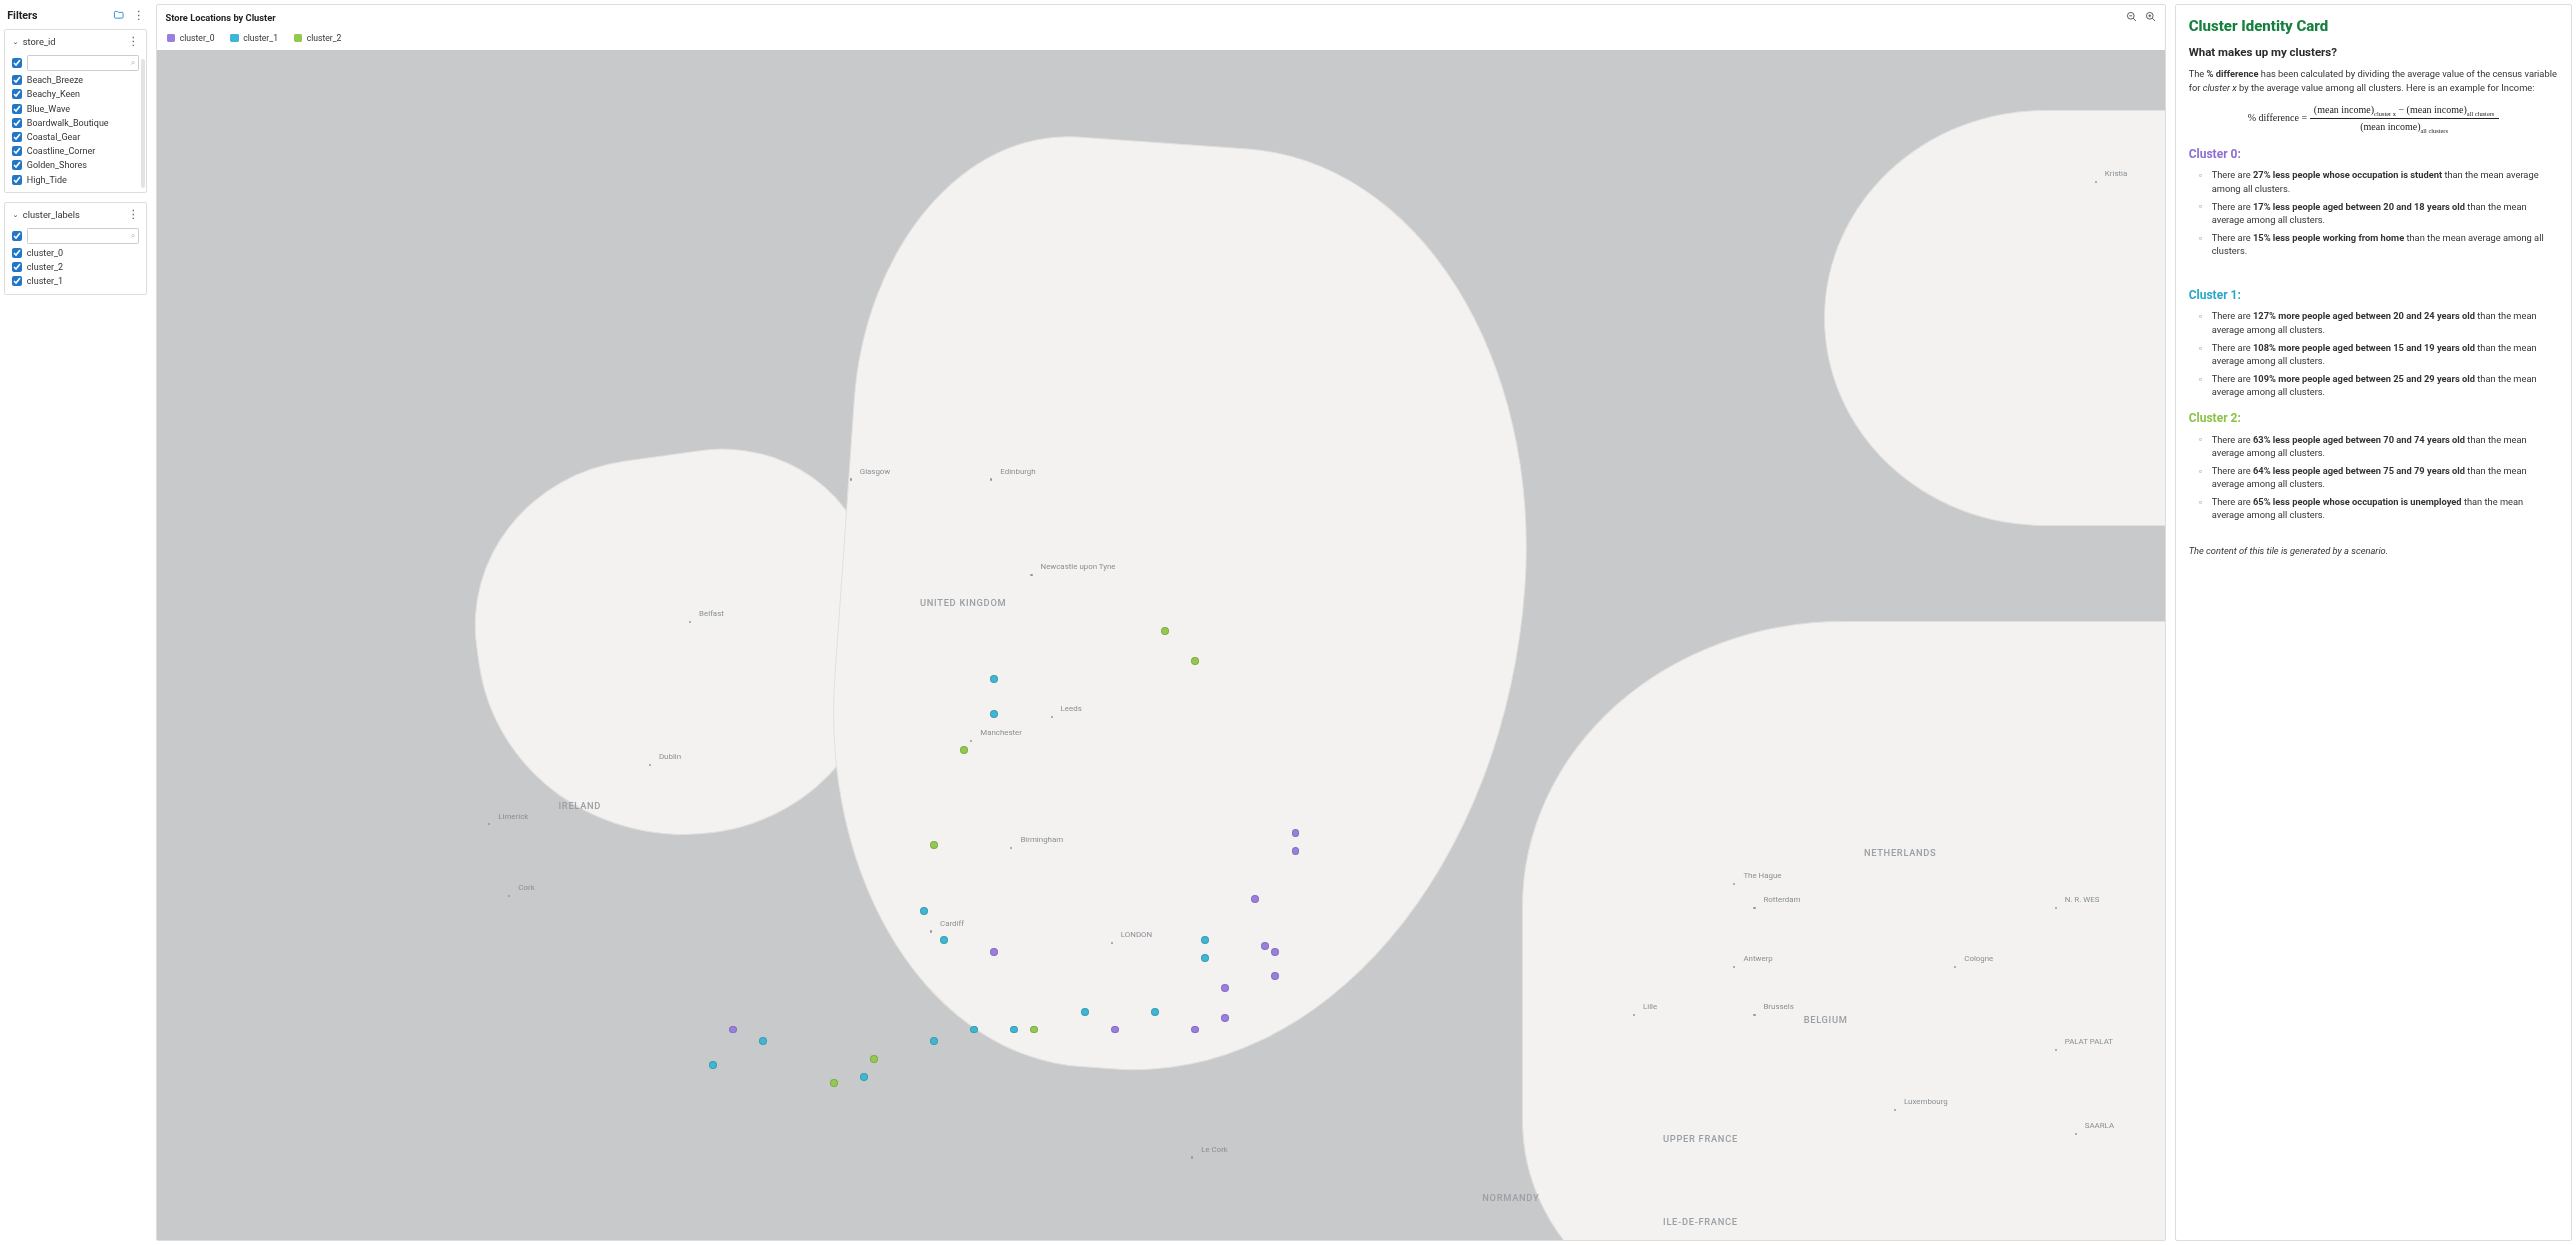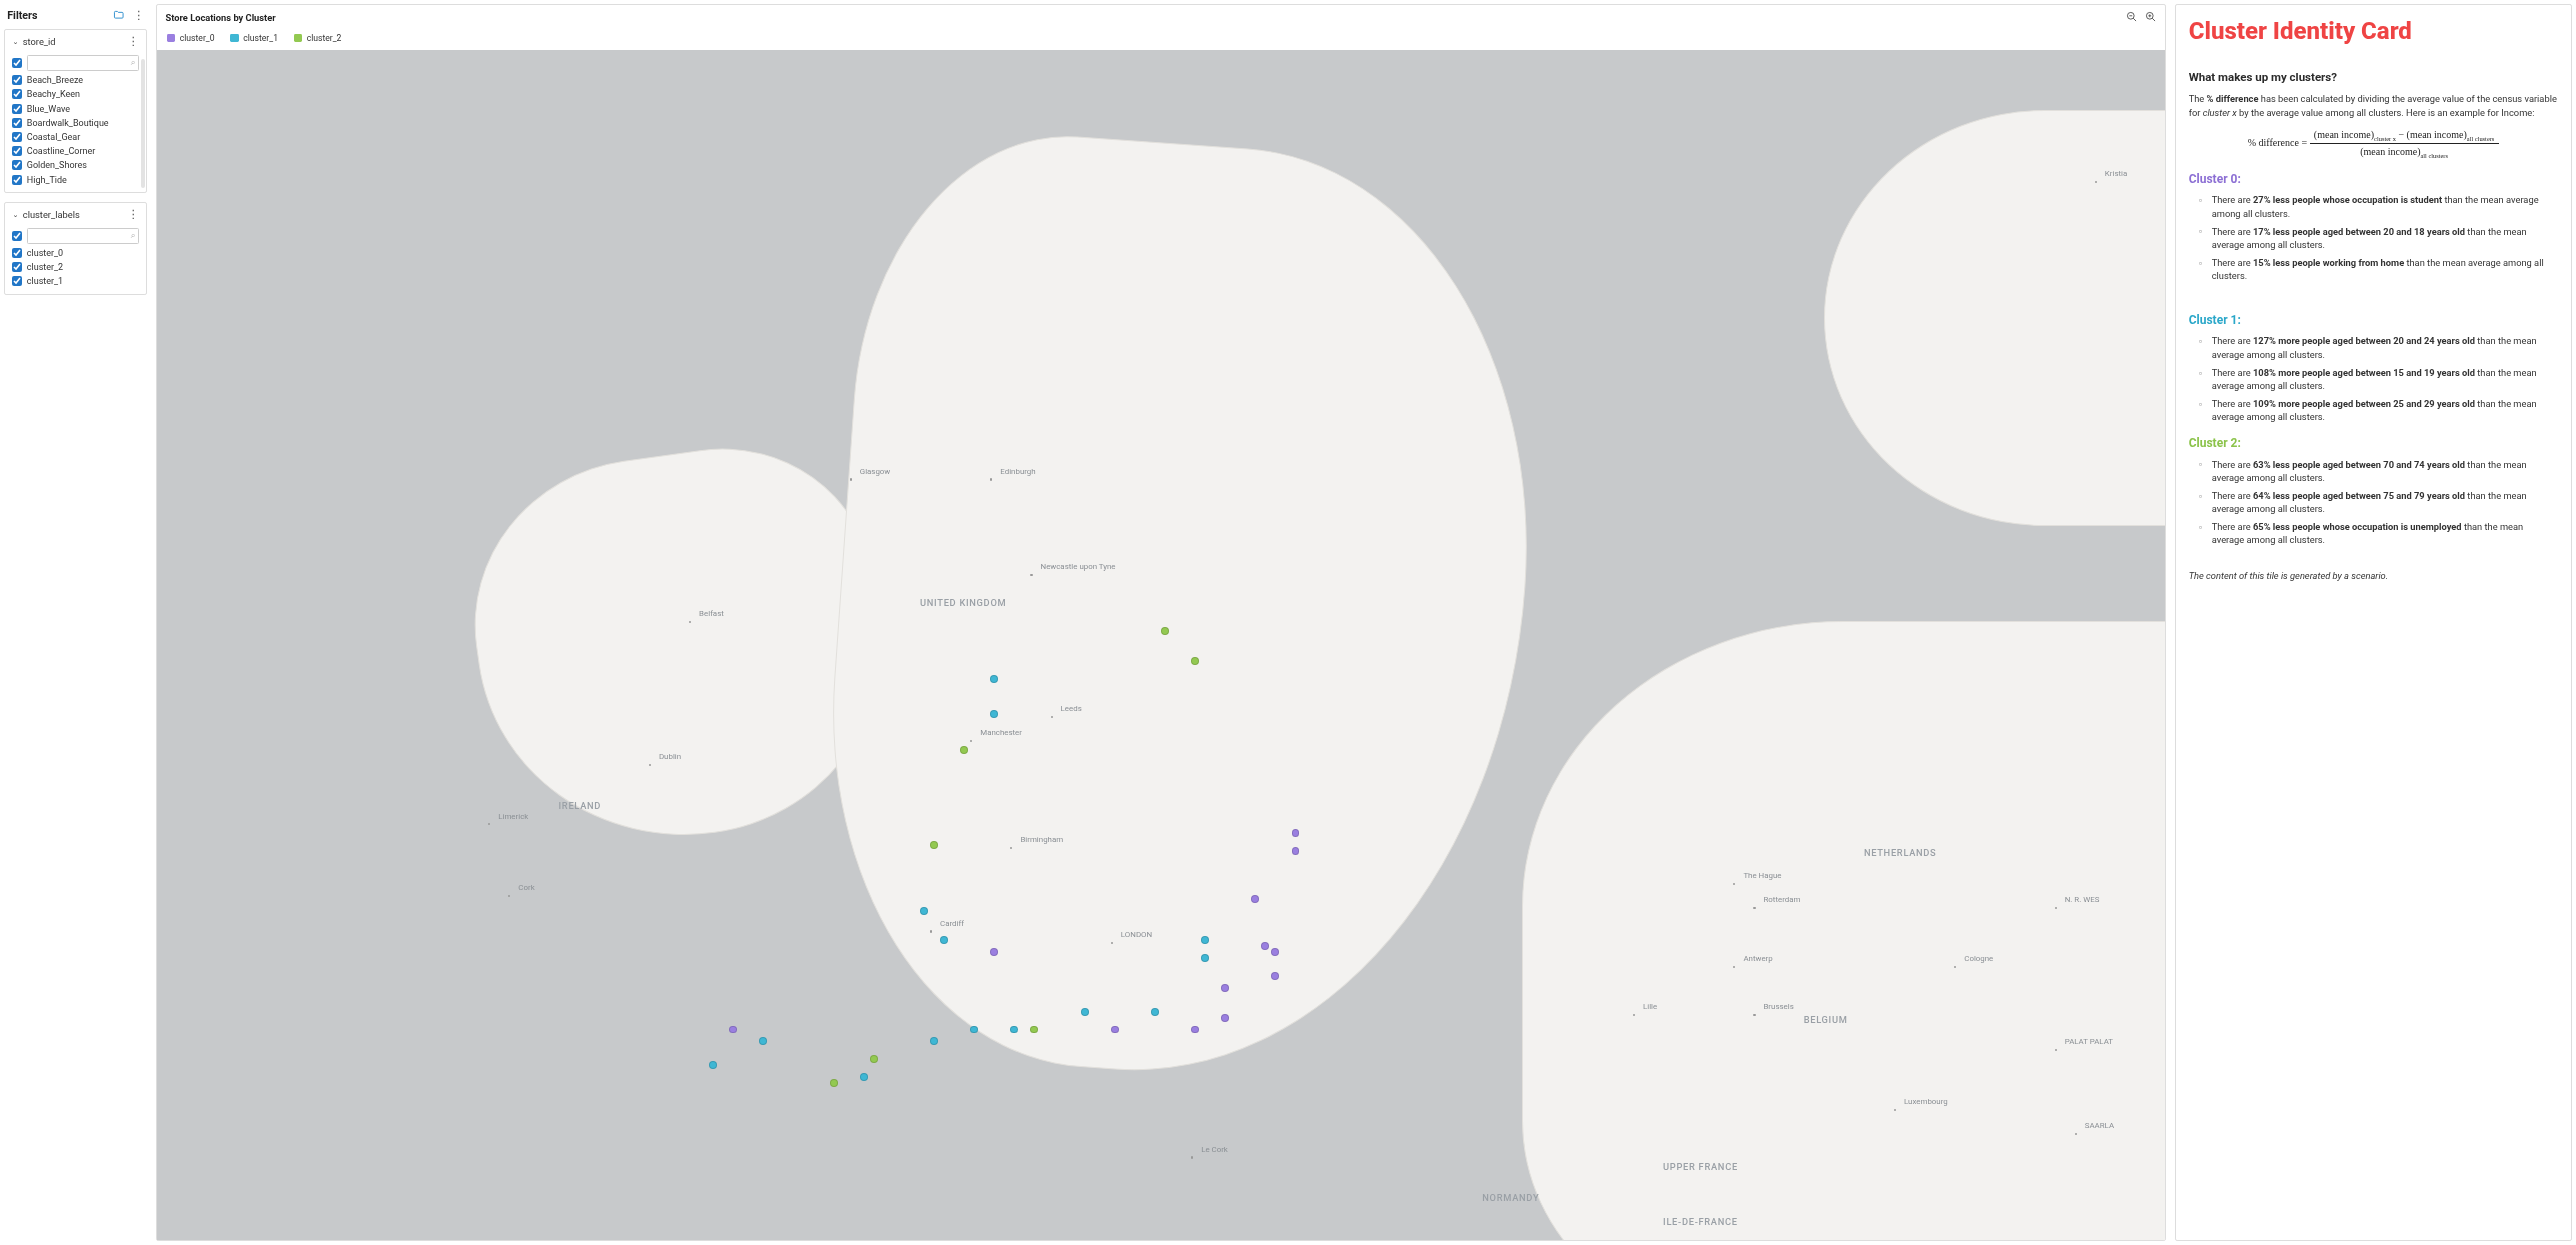--- a/index.html
+++ b/index.html
@@ -44,21 +44,21 @@
 .land-gb { left: 34%; top: 8%; width: 34%; height: 78%; border-radius: 30% 45% 55% 40%; transform: rotate(4deg); }
 .land-eu { right: -8%; top: 48%; width: 40%; height: 60%; border-radius: 40% 0 0 30%; }
 .land-eu2 { right: -5%; top: 5%; width: 22%; height: 35%; border-radius: 50% 0 0 50%; }
 .map-label { position: absolute; color: #8a8f94; font-size: 7.9px; white-space: nowrap; pointer-events: none; }
 .map-label.big { font-size: 9.3px; letter-spacing: 0.7px; color: #9aa0a6; font-weight: 500; }
 .city-dot { position: absolute; width: 2.1px; height: 2.1px; background: #999; border-radius: 50%; }
 .store-dot { position: absolute; width: 7.9px; height: 7.9px; border-radius: 50%; border: 0.7px solid rgba(0,0,0,0.15); cursor: pointer; }
 
 
 .identity-panel { width: 397px; flex-shrink: 0; border: 0.7px solid #ddd; border-radius: 2.1px; padding: 11.5px 13px; overflow-y: auto; background: #fff; }
-.identity-panel h1 { font-size: 24px; font-weight: 800; color: #ef4444; margin-bottom: 25px; }
+.identity-panel h1 { font-size: 15px; font-weight: 800; color: #15803d; margin-bottom: 10px; }
 .identity-panel h2 { font-size: 11.5px; font-weight: 700; color: #2b2b2b; margin-bottom: 8.6px; }
 .identity-panel p { font-size: 9.3px; line-height: 1.5; color: #333; margin-bottom: 8.6px; }
 .identity-panel em { font-style: italic; }
 .identity-panel strong { font-weight: 700; }
 .formula { text-align: center; font-family: Georgia, "Times New Roman", serif; font-size: 10px; margin: 5.7px 0 13px; color: #222; }
 .formula .frac { display: inline-block; vertical-align: middle; text-align: center; }
 .formula .frac .num { display: block; border-bottom: 0.7px solid #222; padding: 0 4.3px 1.4px; }
 .formula .frac .den { display: block; padding: 1.4px 4.3px 0; }
 .formula sub { font-size: 6.4px; }
 .cluster-h { font-size: 12px; font-weight: 700; margin: 10px 0 5.7px; }
@@ -206,21 +206,21 @@
     <div class="map-canvas" id="map-canvas">
       <div class="landmass land-ireland"></div>
       <div class="landmass land-gb"></div>
       <div class="landmass land-eu"></div>
       <div class="landmass land-eu2"></div>
     <div class="map-label big" style="left: 38%; top: 46%;">UNITED KINGDOM</div>
         <div class="map-label big" style="left: 20%; top: 63%;">IRELAND</div>
         <div class="map-label big" style="left: 85%; top: 66%; margin-top: 12px;">NETHERLANDS</div>
         <div class="map-label big" style="left: 82%; top: 81%;">BELGIUM</div>
         <div class="map-label big" style="left: 66%; top: 96%;">NORMANDY</div>
-        <div class="map-label big" style="left: 75%; top: 91%; margin-top: 28px;">UPPER FRANCE</div>
+        <div class="map-label big" style="left: 75%; top: 91%;">UPPER FRANCE</div>
         <div class="map-label big" style="left: 75%; top: 98%;">ILE-DE-FRANCE</div>
         <div class="city-dot" style="left: 34.5%; top: 36%;"></div>
         <div class="map-label" style="left: 35%; top: 35%;">Glasgow</div>
         <div class="city-dot" style="left: 41.5%; top: 36%;"></div>
         <div class="map-label" style="left: 42%; top: 35%;">Edinburgh</div>
         <div class="city-dot" style="left: 26.5%; top: 48%;"></div>
         <div class="map-label" style="left: 27%; top: 47%;">Belfast</div>
         <div class="city-dot" style="left: 24.5%; top: 60%;"></div>
         <div class="map-label" style="left: 25%; top: 59%;">Dublin</div>
         <div class="city-dot" style="left: 17.5%; top: 71%;"></div>

